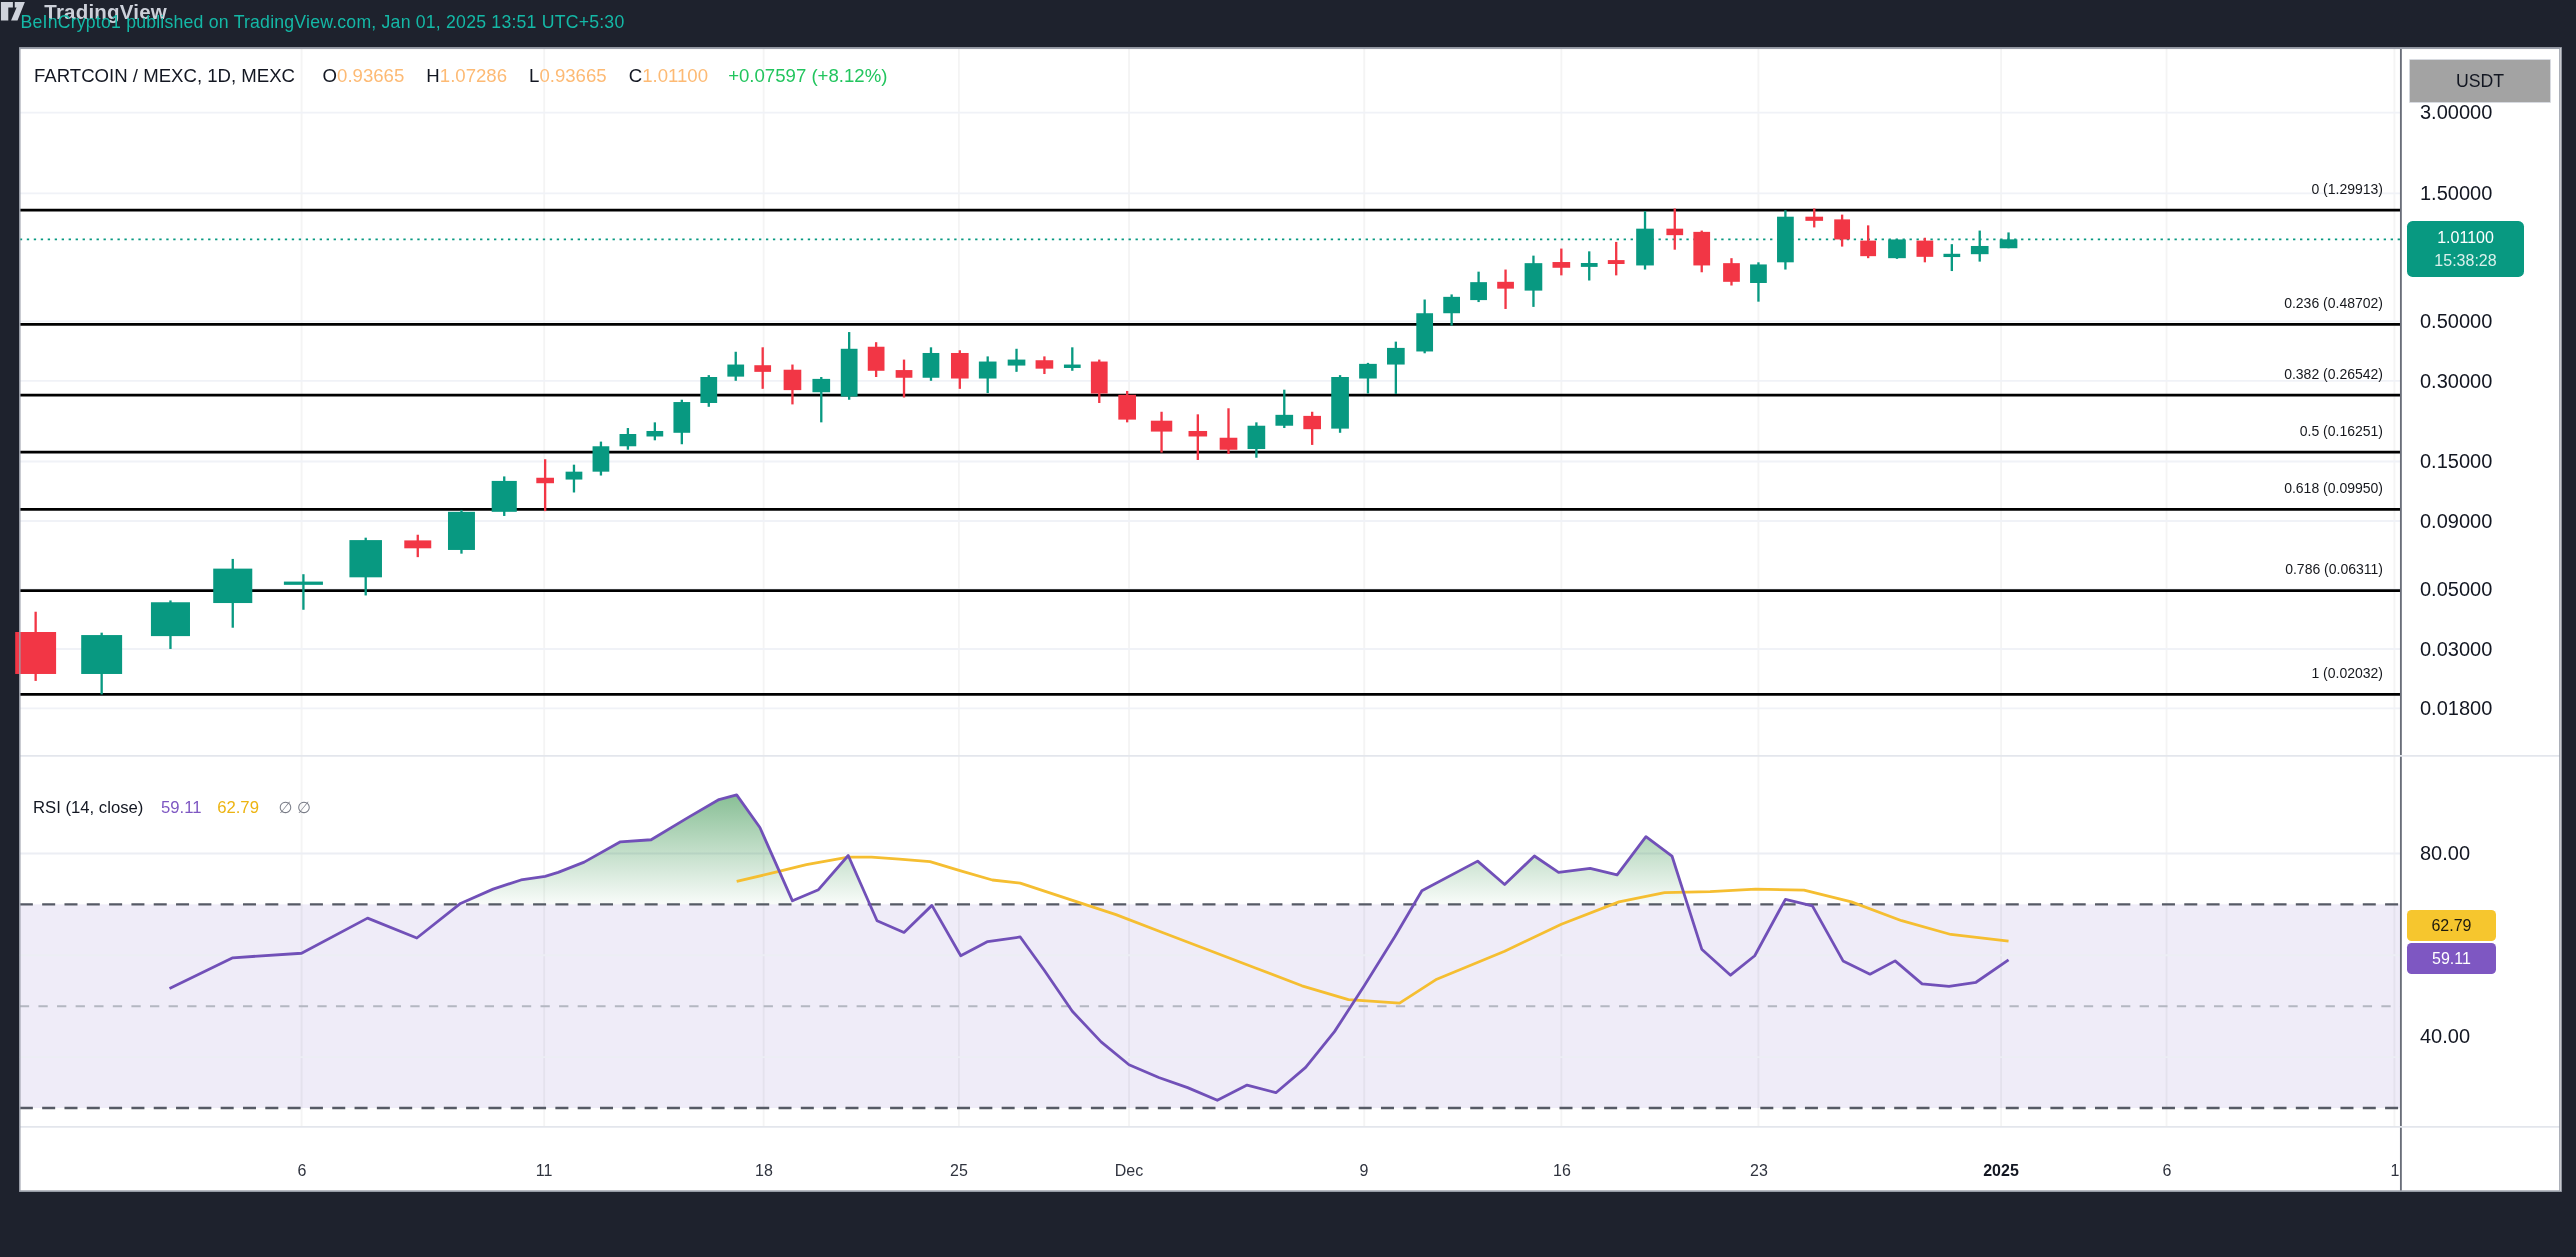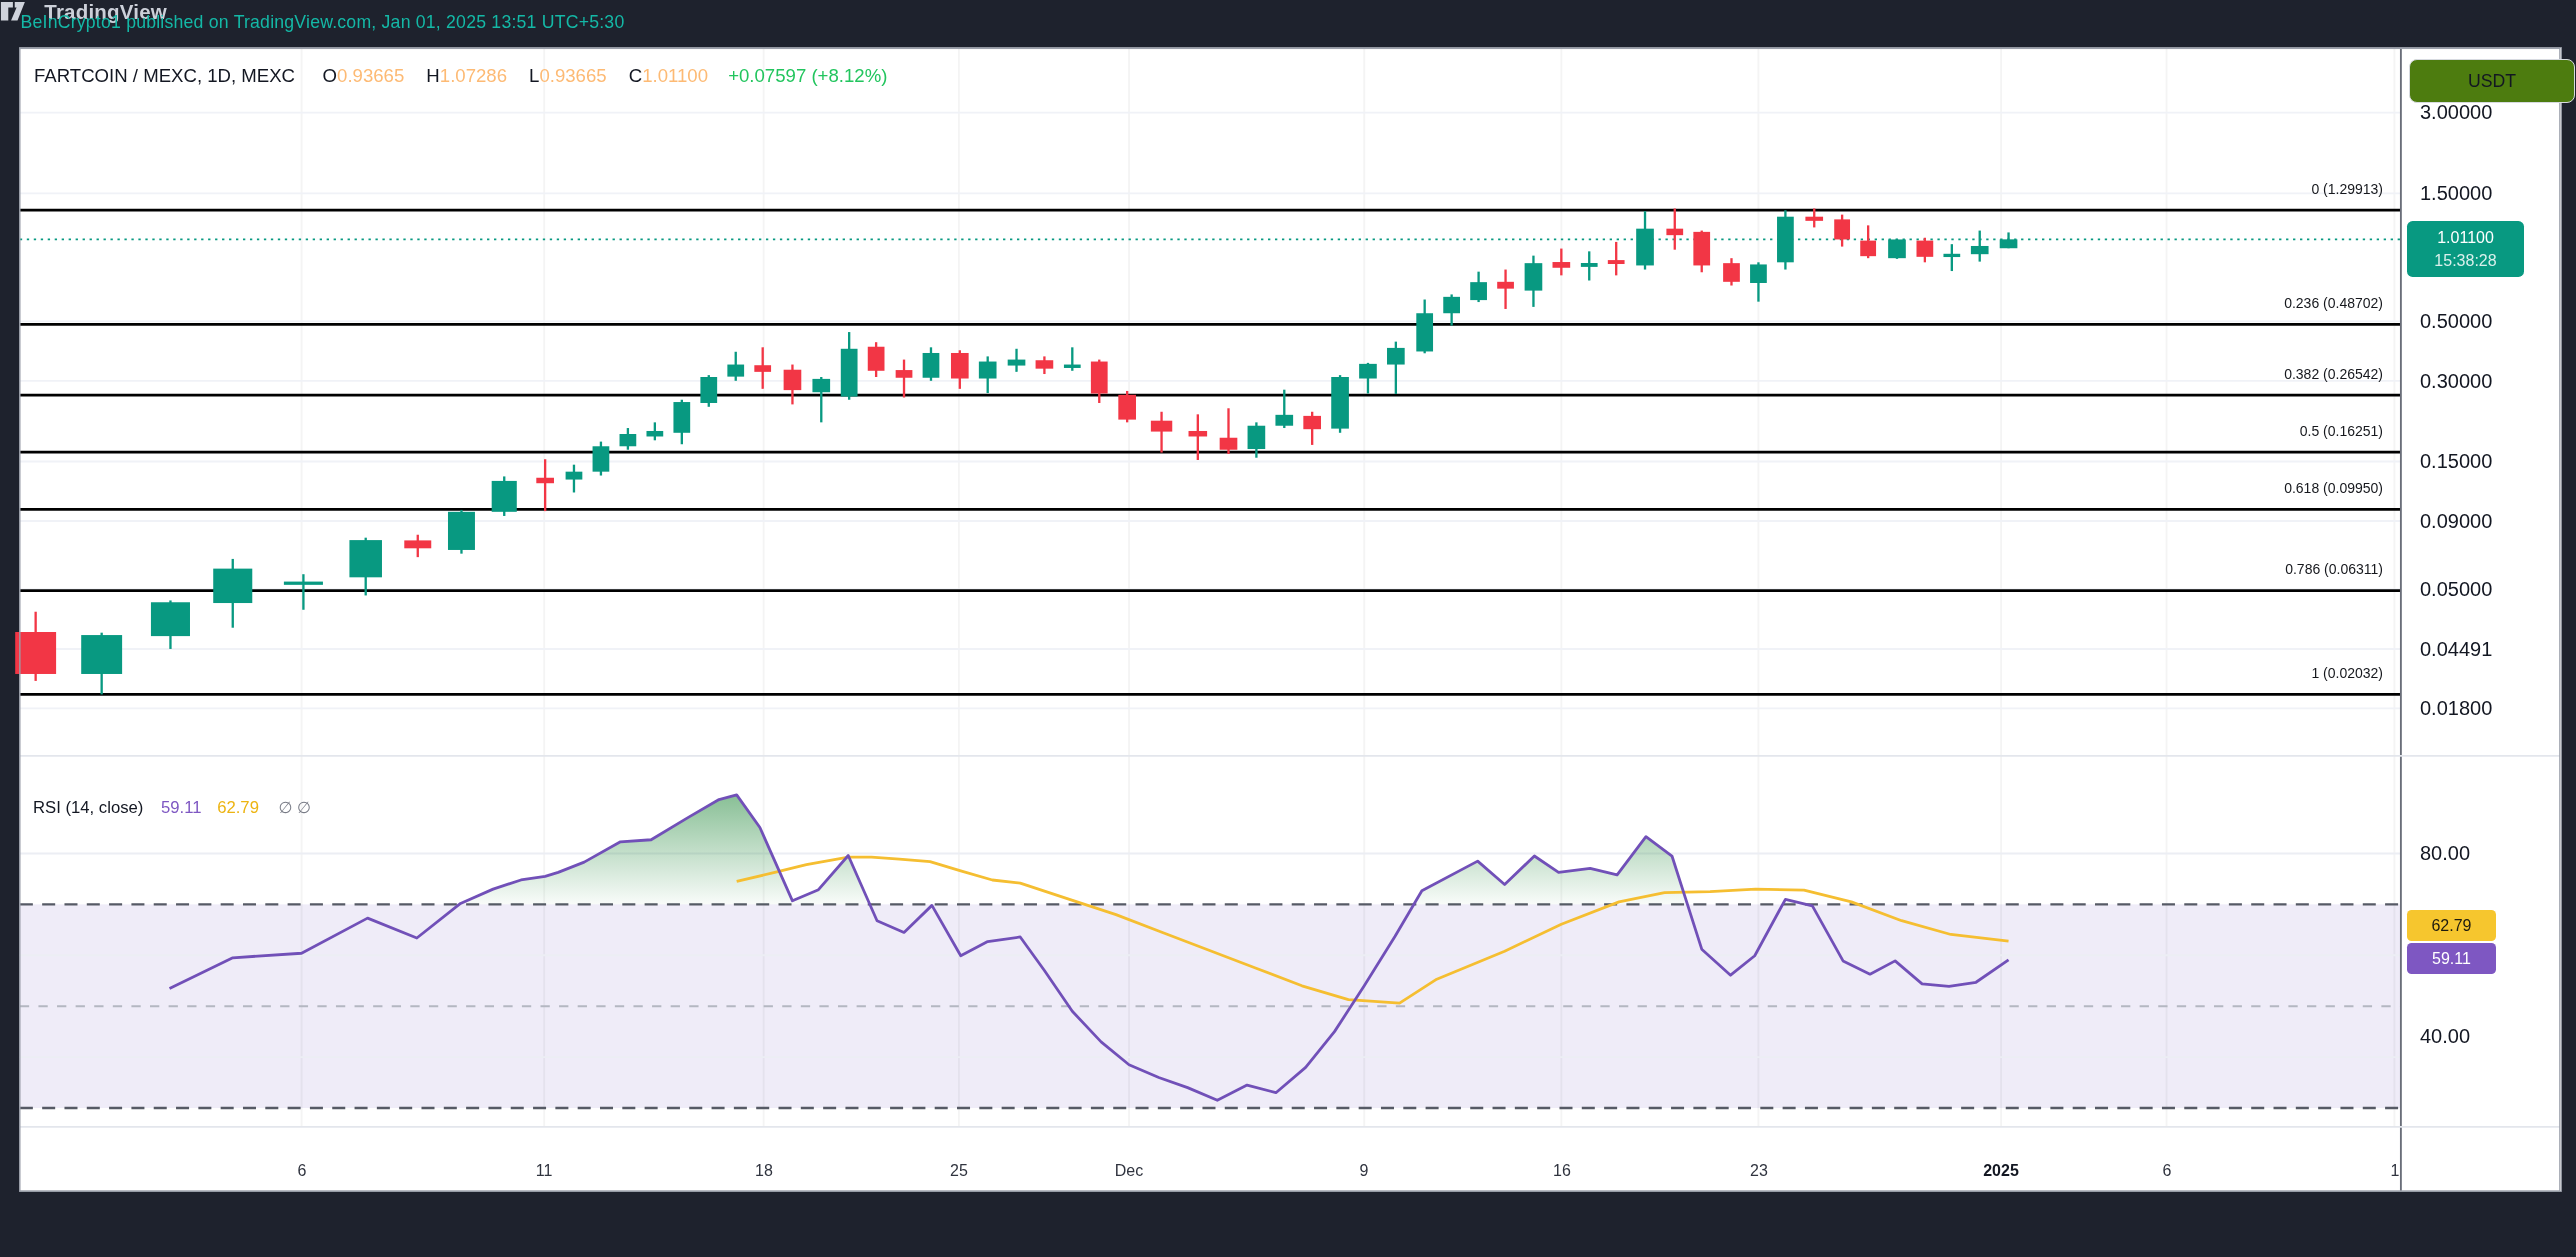--- a/index.html
+++ b/index.html
@@ -6,21 +6,21 @@
   body{width:2576px;height:1257px;background:#1e222d;font-family:"Liberation Sans",sans-serif;position:relative;overflow:hidden}
   .panel{position:absolute;left:19.5px;top:48px;width:2541px;height:1143px;background:#ffffff;box-shadow:0 0 0 0.9px #9ba0aa}
   #chart-svg{position:absolute;left:0;top:0;z-index:1}
   .txt{position:absolute;z-index:2;white-space:nowrap}
   .topbar-text{left:20.5px;top:12px;font-size:17.7px;font-weight:500;color:#14b8a6;letter-spacing:0.2px}
   .sym-row{left:34px;top:65px;font-size:18.6px;color:#131722}
   .sym-row .v{color:#fdba74;margin-right:15px}
   .sym-row .k{color:#131722;margin-left:1.9px}
   .sym-name{margin-right:20.5px;font-weight:500}
   .chg{color:#22c55e}
-  .usdt-btn{left:2409px;top:59px;width:166px;height:44px;border:1.9px solid #d7dae0;border-radius:8px;background:#4d7c0f;color:#131722;font-size:17.7px;display:flex;align-items:center;justify-content:center;box-sizing:border-box}
+  .usdt-btn{left:2409px;top:59px;width:142px;height:44px;border:1.9px solid #d7dae0;border-radius:1px;background:#a3a3a3;color:#131722;font-size:17.7px;display:flex;align-items:center;justify-content:center;box-sizing:border-box}
   .price-label{position:absolute;left:2420px;height:20.5px;font-size:20px;color:#131722;line-height:20.5px}
   .fib-label{position:absolute;width:307px;text-align:right;font-size:14px;color:#16181d;line-height:20.5px}
   .time-label{position:absolute;width:112px;text-align:center;font-size:16px;color:#30343f;line-height:20.5px;top:1161px}
   .price-badge{left:2407px;top:221px;width:117px;height:56px;background:#089981;border-radius:5.6px;color:#fff;font-size:16px;display:flex;flex-direction:column;align-items:center;justify-content:center;line-height:23px}
   .price-badge .tm{color:rgba(255,255,255,.85)}
   .rsi-badge{position:absolute;left:2407px;width:89px;height:31px;border-radius:4.6px;font-size:16px;display:flex;align-items:center;justify-content:center}
   .rsi-badge.yellow{top:910px;background:#f6c62e;color:#1d1b10}
   .rsi-badge.purple{top:943px;background:#7e57c2;color:#fff}
   .rsi-head{left:33px;top:798px;font-size:16.7px;color:#131722}
   .rsi-head .rv{color:#7e57c2;margin-left:13px}
@@ -251,21 +251,21 @@
   <span class="brand">TradingView</span>
 </div>
 
 <div class="txt price-label" style="top: 102px;">3.00000</div>
 <div class="txt price-label" style="top: 183px;">1.50000</div>
 <div class="txt price-label" style="top: 311px;">0.50000</div>
 <div class="txt price-label" style="top: 371px;">0.30000</div>
 <div class="txt price-label" style="top: 451px;">0.15000</div>
 <div class="txt price-label" style="top: 511px;">0.09000</div>
 <div class="txt price-label" style="top: 579px;">0.05000</div>
-<div class="txt price-label" style="top: 639px;">0.04491</div>
+<div class="txt price-label" style="top: 639px;">0.03000</div>
 <div class="txt price-label" style="top: 698px;">0.01800</div>
 <div class="txt price-label" style="top: 843px;">80.00</div>
 <div class="txt price-label" style="top: 1026px; text-align: right;">40.00</div>
 <div class="txt fib-label" style="left: 2076px; top: 179px;">0 (1.29913)</div>
 <div class="txt fib-label" style="left: 2076px; top: 293px;">0.236 (0.48702)</div>
 <div class="txt fib-label" style="left: 2076px; top: 364px;">0.382 (0.26542)</div>
 <div class="txt fib-label" style="left: 2076px; top: 421px;">0.5 (0.16251)</div>
 <div class="txt fib-label" style="left: 2076px; top: 478px;">0.618 (0.09950)</div>
 <div class="txt fib-label" style="left: 2076px; top: 559px;">0.786 (0.06311)</div>
 <div class="txt fib-label" style="left: 2076px; top: 663px;">1 (0.02032)</div>

